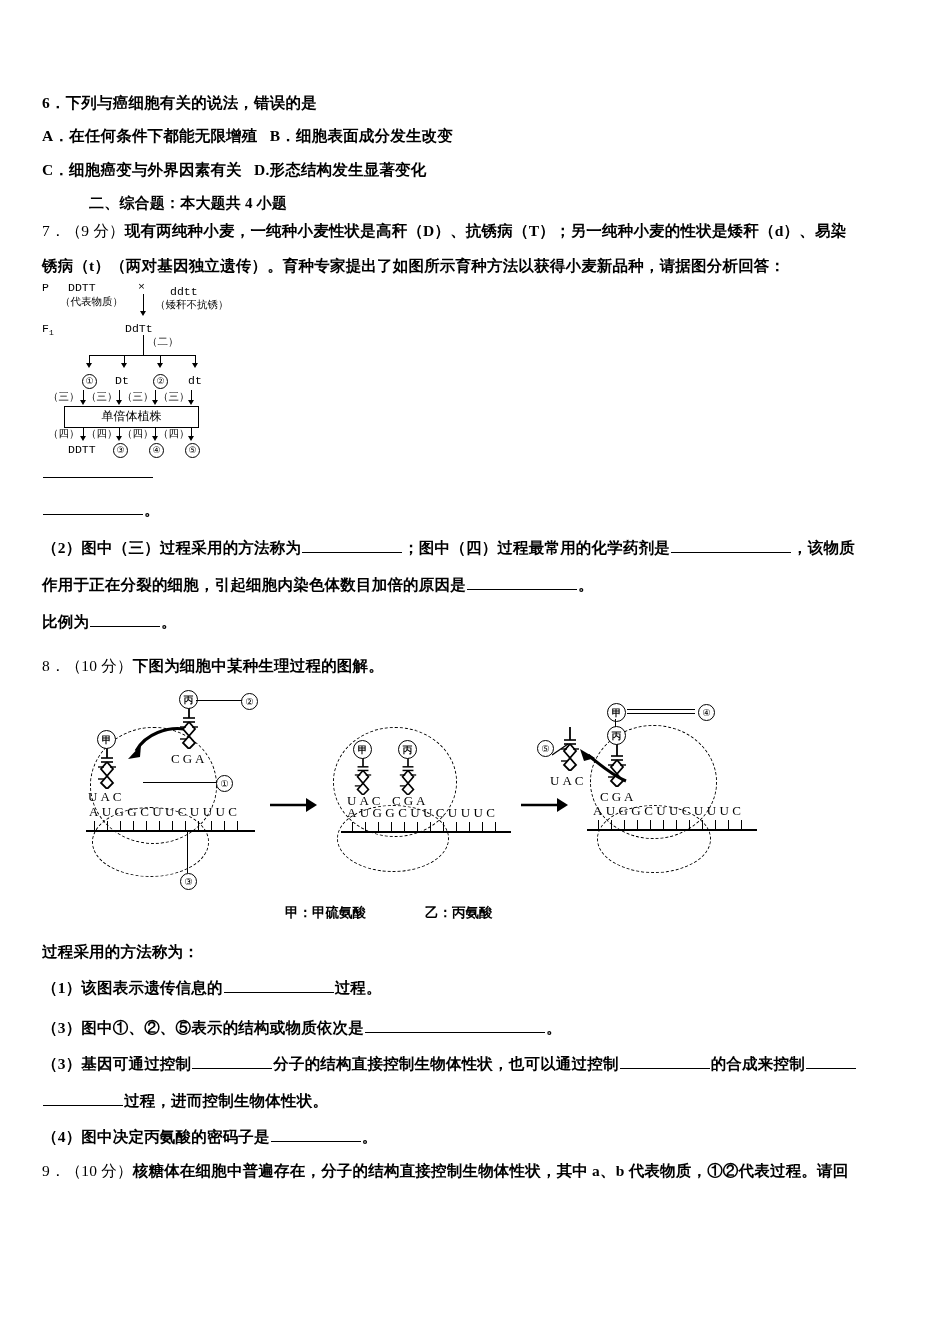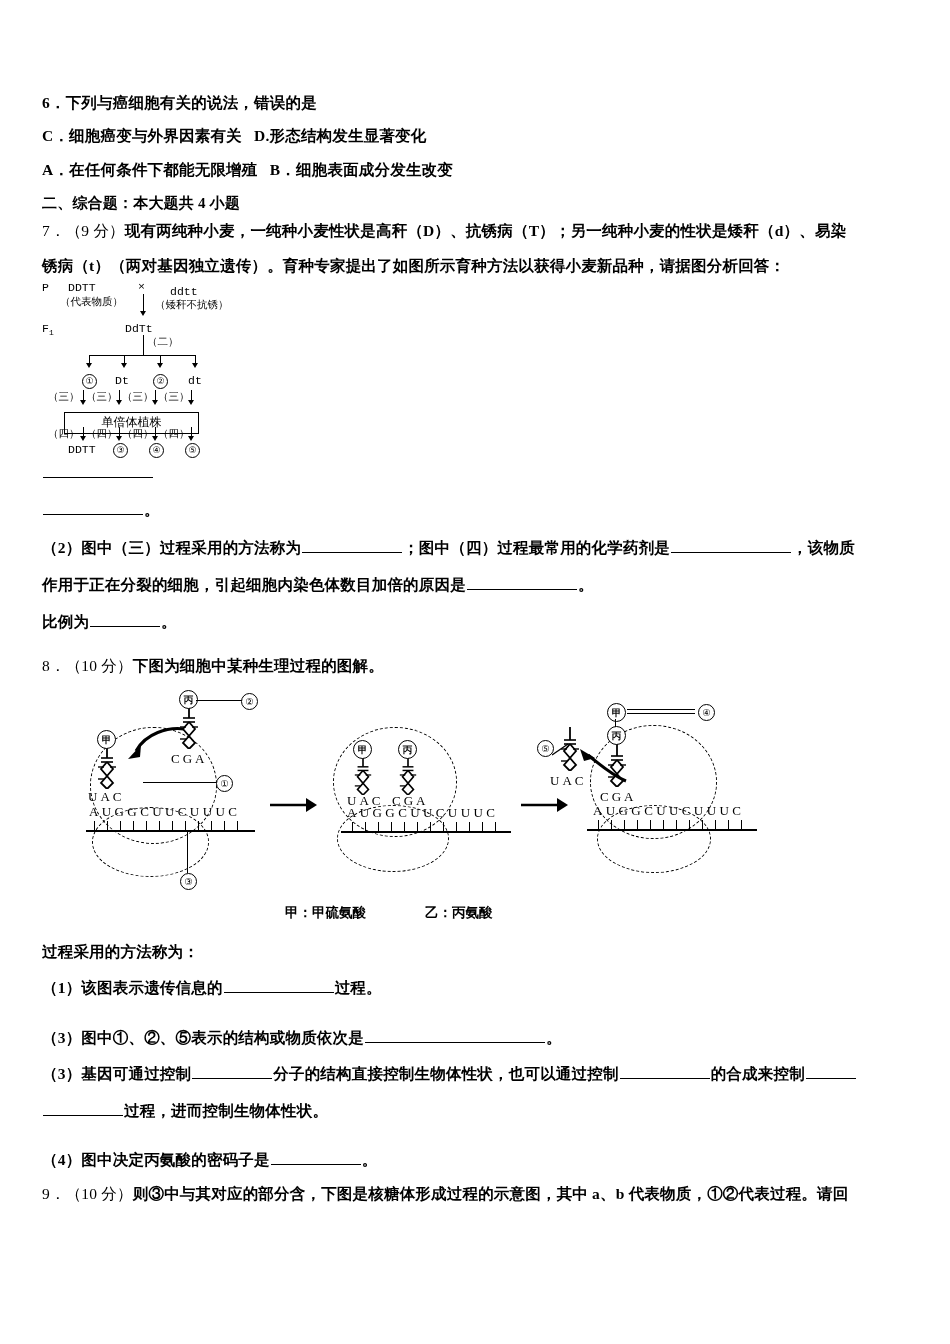--- a/index.html
+++ b/index.html
@@ -186,28 +186,28 @@
 <body>
 
 <div class="page">
 <div class="content">
 
   <div class="line qline">
     <span class="b">6．下列与癌细胞有关的说法，错误的是</span>
   </div>
 
   <div class="line qline">
+    <span class="b">A．</span><span class="b">在任何条件下都能无限增殖</span>&nbsp;&nbsp;&nbsp;<span class="b">B．</span><span class="b">细胞表面成分发生改变</span>
+  </div>
+
+  <div class="line qline">
     <span class="b">C．</span><span class="b">细胞癌变与外界因素有关</span>&nbsp;&nbsp;&nbsp;<span class="b">D.</span><span class="b">形态结构发生显著变化</span>
   </div>
 
-  <div class="line qline">
-    <span class="b">A．</span><span class="b">在任何条件下都能无限增殖</span>&nbsp;&nbsp;&nbsp;<span class="b">B．</span><span class="b">细胞表面成分发生改变</span>
-  </div>
-
-  <div class="line" style="margin-bottom:11px;">
+  <div class="line" style="margin-bottom:11px;margin-left:47px;">
     <span class="sec">二、综合题：本大题共 4 小题</span>
   </div>
 
   <div class="line" style="margin-bottom:19px;">
     <span class="num-label">7．</span><span class="num-label">（9 分）</span><span class="b">现有两纯种小麦，一纯种小麦性状是高秆（D）、抗锈病（T）；另一纯种小麦的性状是矮秆（d）、易染</span>
   </div>
   <div class="line" style="margin-bottom:4px;">
     <span class="b">锈病（t）（两对基因独立遗传）。育种专家提出了如图所示育种方法以获得小麦新品种，请据图分析回答：</span>
   </div>
 
@@ -250,21 +250,21 @@
     <span class="t cn" style="left:116px; top:110px;">（三）</span>
     <div class="vline" style="left:41px; top:110px; height:12px;"></div>
     <div class="arrowdown" style="left:38px; top:120px;"></div>
     <div class="vline" style="left:77px; top:110px; height:12px;"></div>
     <div class="arrowdown" style="left:74px; top:120px;"></div>
     <div class="vline" style="left:113px; top:110px; height:12px;"></div>
     <div class="arrowdown" style="left:110px; top:120px;"></div>
     <div class="vline" style="left:149px; top:110px; height:12px;"></div>
     <div class="arrowdown" style="left:146px; top:120px;"></div>
 
-    <div class="boxed" style="left:22px; top:132px; width:133px;">单倍体植株</div>
+    <div class="boxed" style="left:22px; top:126px; width:133px;">单倍体植株</div>
 
     <span class="t cn" style="left:6px; top:147px;">（四）</span>
     <span class="t cn" style="left:44px; top:147px;">（四）</span>
     <span class="t cn" style="left:80px; top:147px;">（四）</span>
     <span class="t cn" style="left:116px; top:147px;">（四）</span>
     <div class="vline" style="left:41px; top:147px; height:11px;"></div>
     <div class="arrowdown" style="left:38px; top:156px;"></div>
     <div class="vline" style="left:77px; top:147px; height:11px;"></div>
     <div class="arrowdown" style="left:74px; top:156px;"></div>
     <div class="vline" style="left:113px; top:147px; height:11px;"></div>
@@ -485,38 +485,38 @@
 
   <div class="caption" style="margin-left:38px; margin-bottom:20px;">
     <span style="left:205px;">甲：甲硫氨酸</span>
     <span style="left:345px;">乙：丙氨酸</span>
   </div>
 
   <div class="line" style="margin-bottom:18px;">
     <span class="b">过程采用的方法称为：</span>
   </div>
 
-  <div class="line" style="margin-bottom:32px;">
+  <div class="line" style="margin-bottom:22px;">
     <span class="b">（1）该图表示遗传信息的</span><span class="blank bl-110"></span><span class="b">过程。</span>
   </div>
 
   <div class="line" style="margin-bottom:18px;">
     <span class="b">（3）图中①、②、⑤表示的结构或物质依次是</span><span class="blank bl-180"></span><span class="b">。</span>
   </div>
 
   <div class="line" style="margin-bottom:18px;">
     <span class="b">（3）基因可通过控制</span><span class="blank bl-80"></span><span class="b">分子的结构直接控制生物体性状，也可以通过控制</span><span class="blank bl-90"></span><span class="b">的合成来控制</span><span class="blank bl-50"></span>
   </div>
-  <div class="line" style="margin-bottom:31px;">
+  <div class="line" style="margin-bottom:18px;">
     <span class="blank bl-80"></span><span class="b">过程，进而控制生物体性状。</span>
   </div>
 
   <div class="line" style="margin-bottom:18px;">
     <span class="b">（4）图中决定丙氨酸的密码子是</span><span class="blank bl-90"></span><span class="b">。</span>
   </div>
 
 
   <div class="line">
-    <span class="num-label">9．</span><span class="num-label">（10 分）</span><span class="b">则③中与其对应的部分含，下图是核糖体形成过程的示意图，其中 a、b 代表物质，①②代表过程。请回</span>
+    <span class="num-label">9．</span><span class="num-label">（10 分）</span><span class="b">核糖体在细胞中普遍存在，分子的结构直接控制生物体性状，其中 a、b 代表物质，①②代表过程。请回</span>
   </div>
 
 </div>
 </div>
 
 </body></html>

